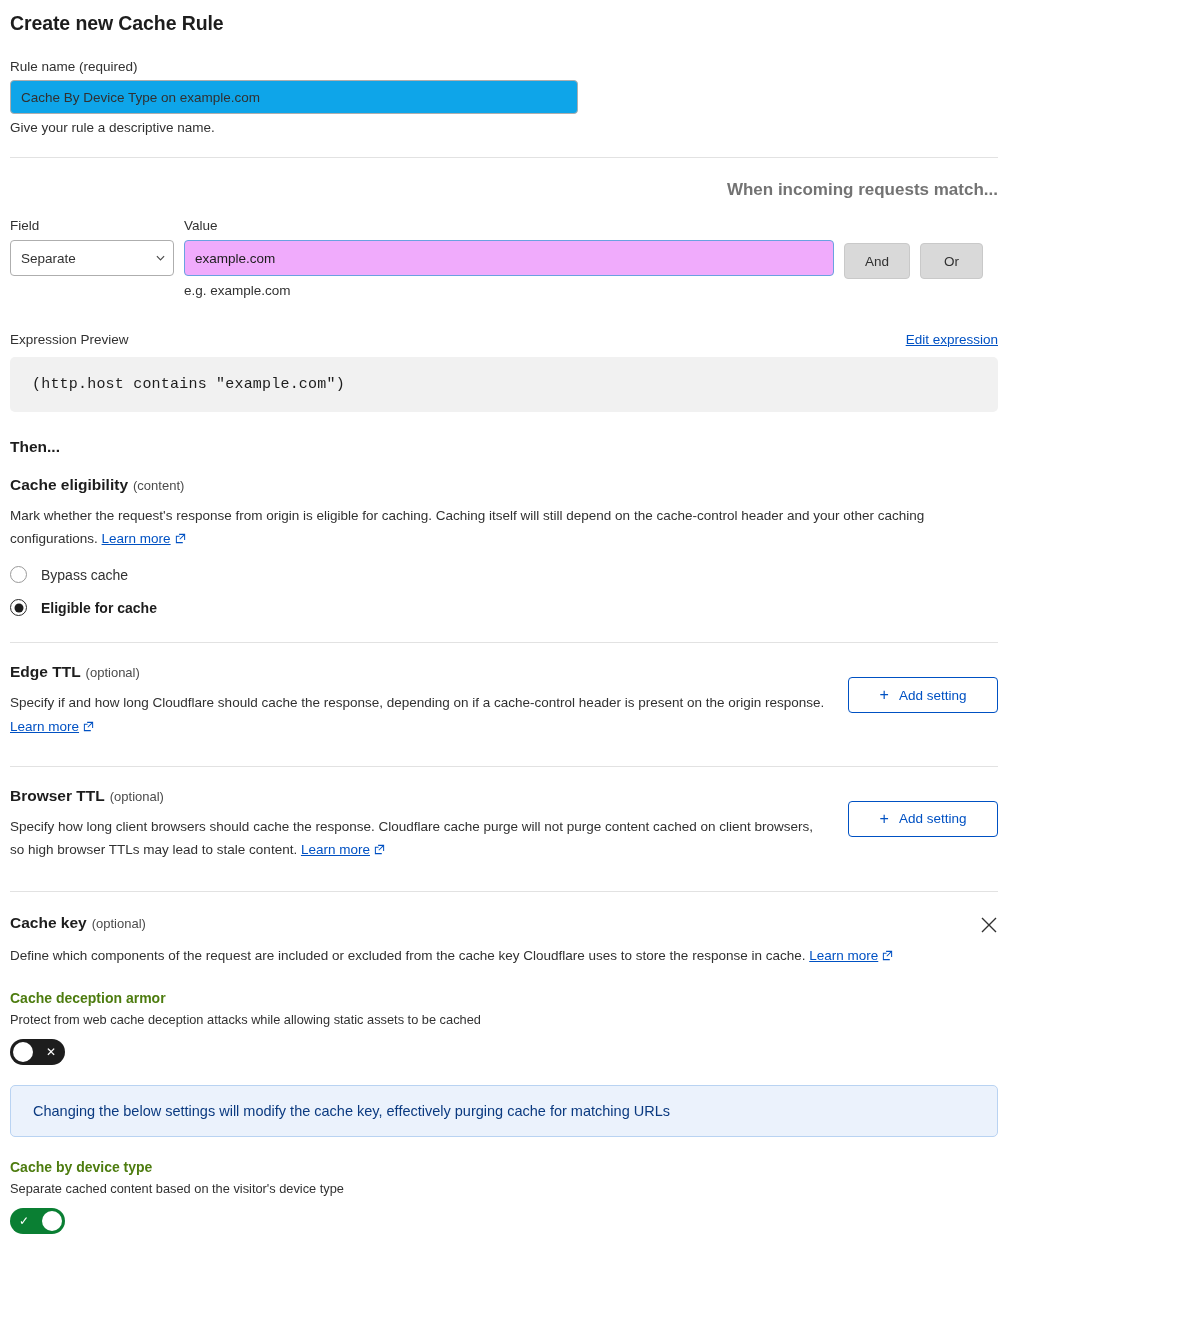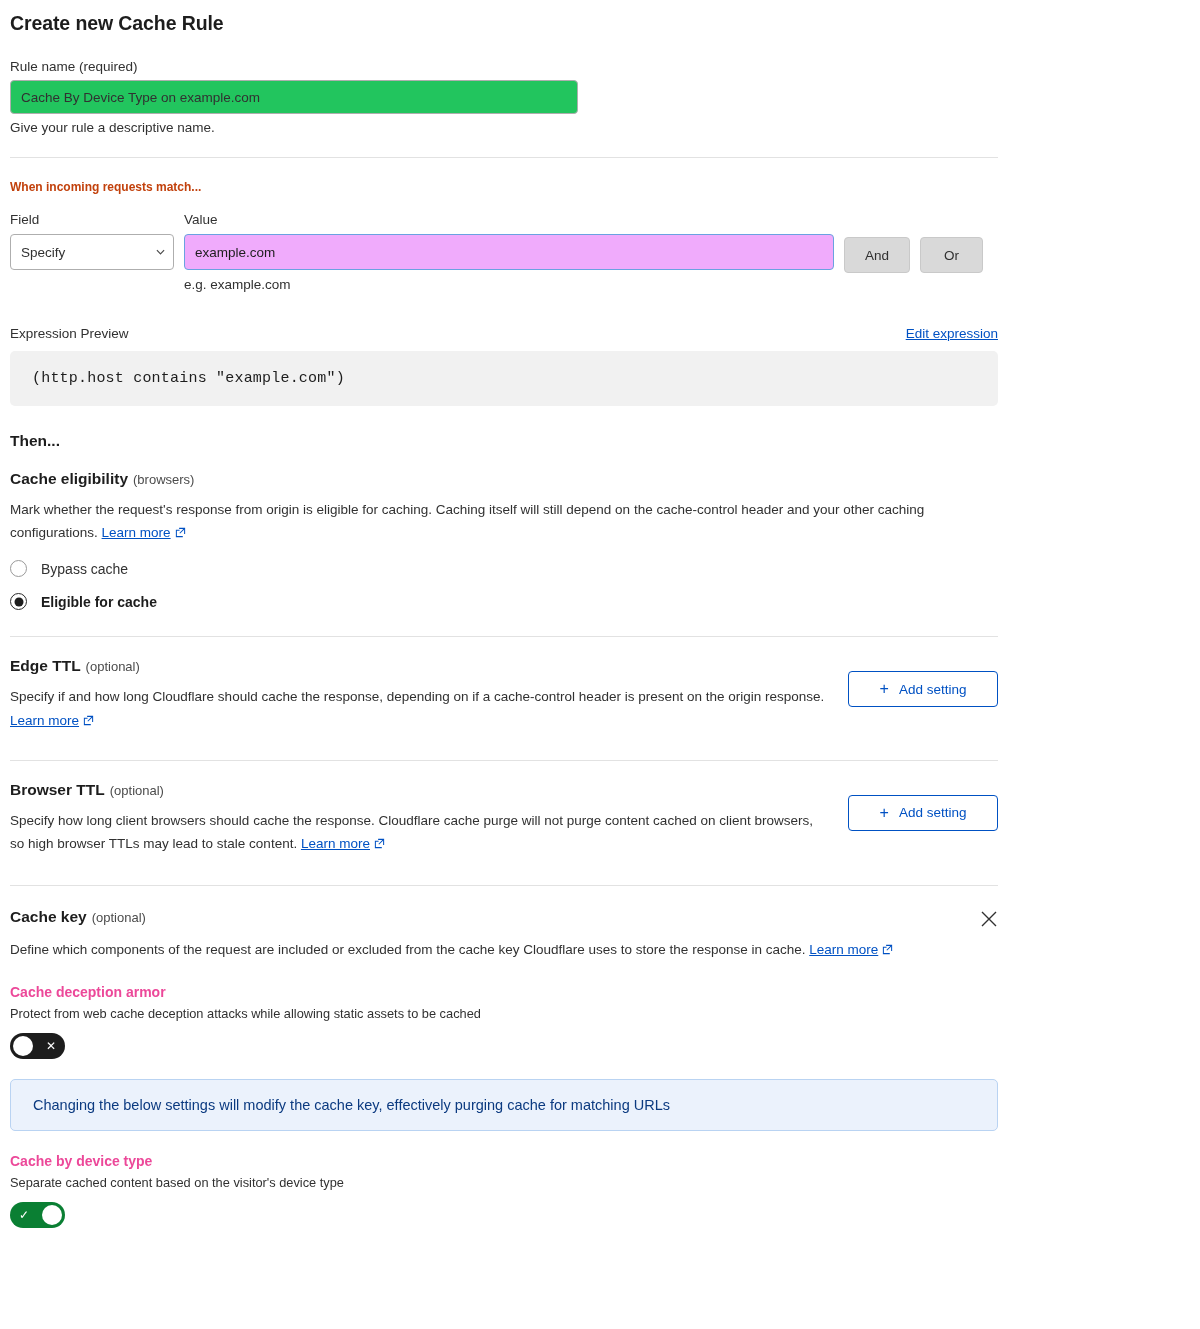--- a/index.html
+++ b/index.html
@@ -34,43 +34,44 @@
   }
   .help-text {
     font-size: 13.5px;
     color: #313131;
     margin-top: 6px;
   }
   .text-input {
     height: 34px;
     border: 1px solid #aeaeae;
     border-radius: 4px;
-    background: #22c55e;
+    background: #0ea5e9;
     font-size: 13.5px;
     font-family: "Liberation Sans", sans-serif;
     color: #313131;
     padding: 0 10px;
     outline: none;
   }
   .hr {
     border: 0;
     border-top: 1px solid #e2e2e2;
     margin: 0;
   }
 
   
   .block-rule-name { margin-top: 24px; }
   #rule-name-input { width: 568px; }
 
   
   .section-heading {
-    font-size: 12px;
+    font-size: 17px;
     font-weight: bold;
-    color: #c2410c;
+    color: #737373;
     margin: 0;
+    text-align: right;
   }
   .block-when { margin-top: 22px; }
   .block-when .section-heading { margin-bottom: 18px; }
 
   .builder-row {
     display: flex;
     align-items: flex-start;
     gap: 10px;
   }
   .builder-col .field-label { margin-bottom: 7px; }
@@ -262,21 +263,21 @@
     width: 18px; height: 18px;
     cursor: pointer;
     color: #313131;
     margin-top: 2px;
   }
   .close-x svg { display: block; }
 
   .small-head {
     font-size: 14px;
     font-weight: bold;
-    color: #ec4899;
+    color: #4d7c0f;
     margin-top: 22px;
   }
   .small-desc {
     font-size: 12.8px;
     color: #313131;
     margin-top: 6px;
   }
 
   
   .toggle {
@@ -333,21 +334,21 @@
   <hr class="hr" style="margin-top:22px;">
 
   <div class="block-when">
     <h2 class="section-heading">When incoming requests match...</h2>
 
     <div class="builder-row">
       <div class="builder-col">
         <div class="field-label">Field</div>
         <div class="select-wrap">
           <div id="field-select" class="select-box">
-            <span>Specify</span>
+            <span>Separate</span>
           </div>
           <span class="chev">
             <svg viewBox="0 0 10 10">
                 <path d="M1 3 L5 7 L9 3" fill="none" stroke="#4b4b4b" stroke-width="1.3"></path>
               </svg>
           </span>
         </div>
       </div>
 
 
@@ -369,21 +370,21 @@
       <span class="expr-label">Expression Preview</span>
       <span class="expr-edit">Edit expression</span>
     </div>
     <div class="expr-box">(http.host contains "example.com")</div>
   </div>
 
   <h2 class="then-heading">Then...</h2>
 
   <div style="margin-top:20px;">
     <div>
-      <span class="sub-head">Cache eligibility</span><span class="sub-head-note">(browsers)</span>
+      <span class="sub-head">Cache eligibility</span><span class="sub-head-note">(content)</span>
     </div>
     <div class="para"><span>Mark whether the request's response from origin is eligible for caching. Caching itself will still depend on the cache-control header and your other caching configurations.</span>
       <span class="link">Learn more</span><span class="ext-ico"><svg viewBox="0 0 12 12">
             <path d="M4.5 1.5H10.5V7.5" fill="none" stroke="#0051c3" stroke-width="1.1"></path>
             <path d="M10 2L5.2 6.8" stroke="#0051c3" stroke-width="1.1"></path>
             <path d="M8.5 10.5H1.5V3.5H5" fill="none" stroke="#0051c3" stroke-width="1.1"></path>
           </svg></span>
     </div>
 
     <div class="radio-row">

